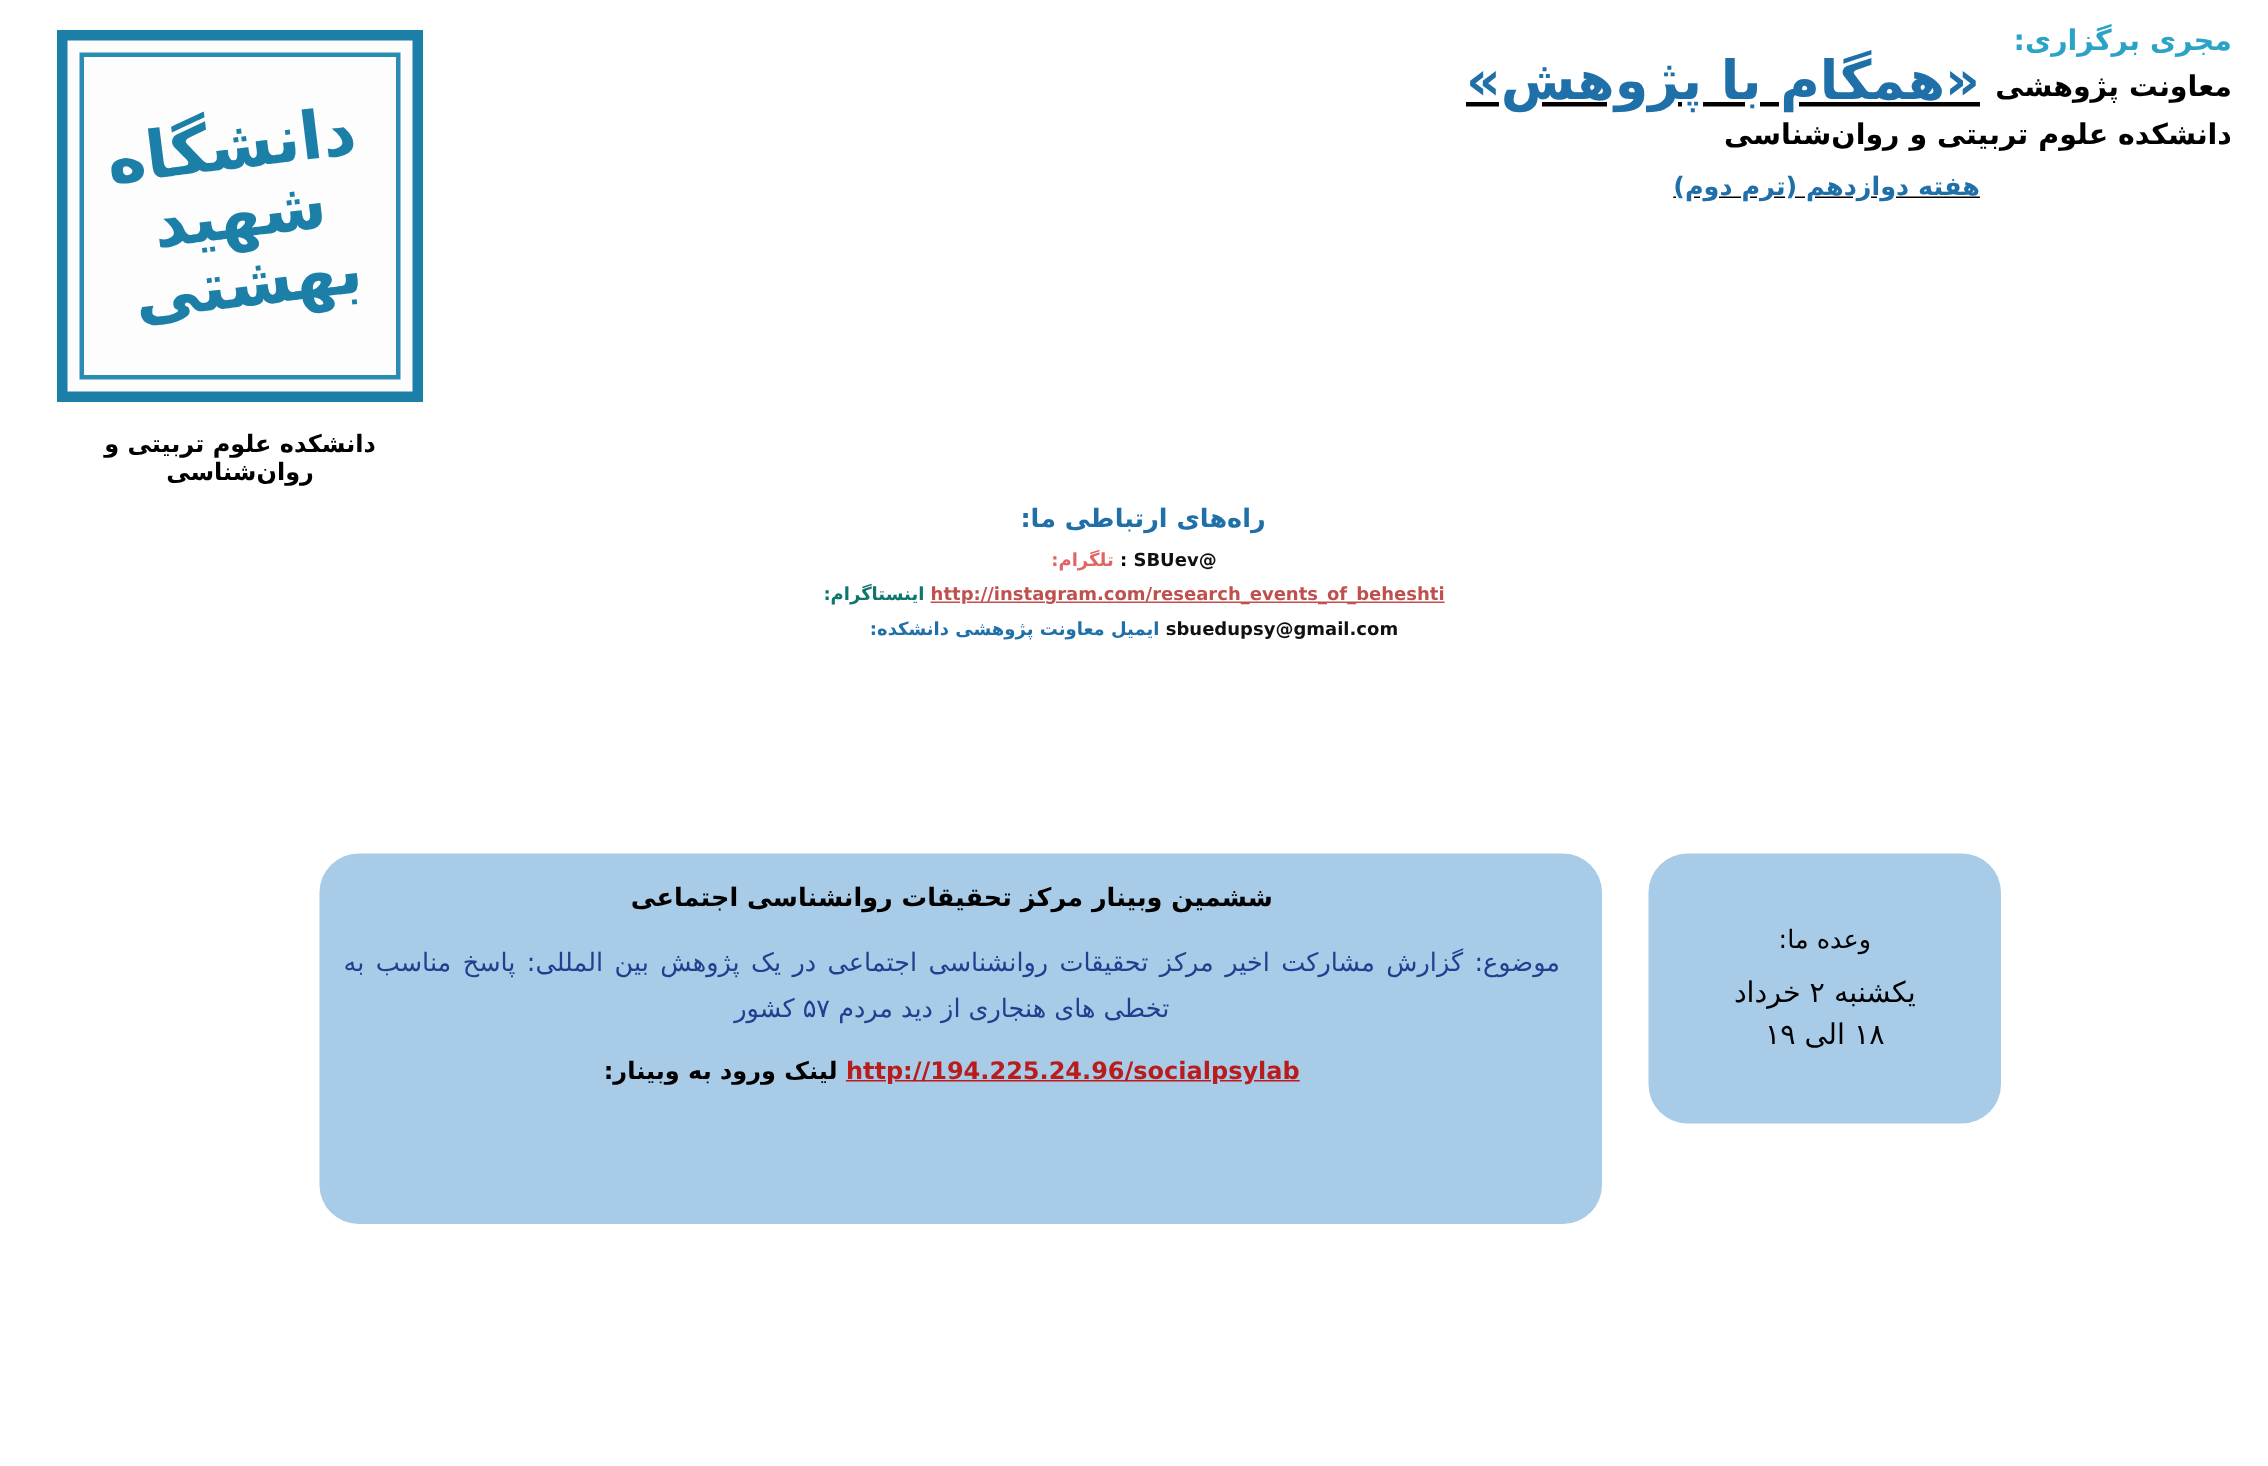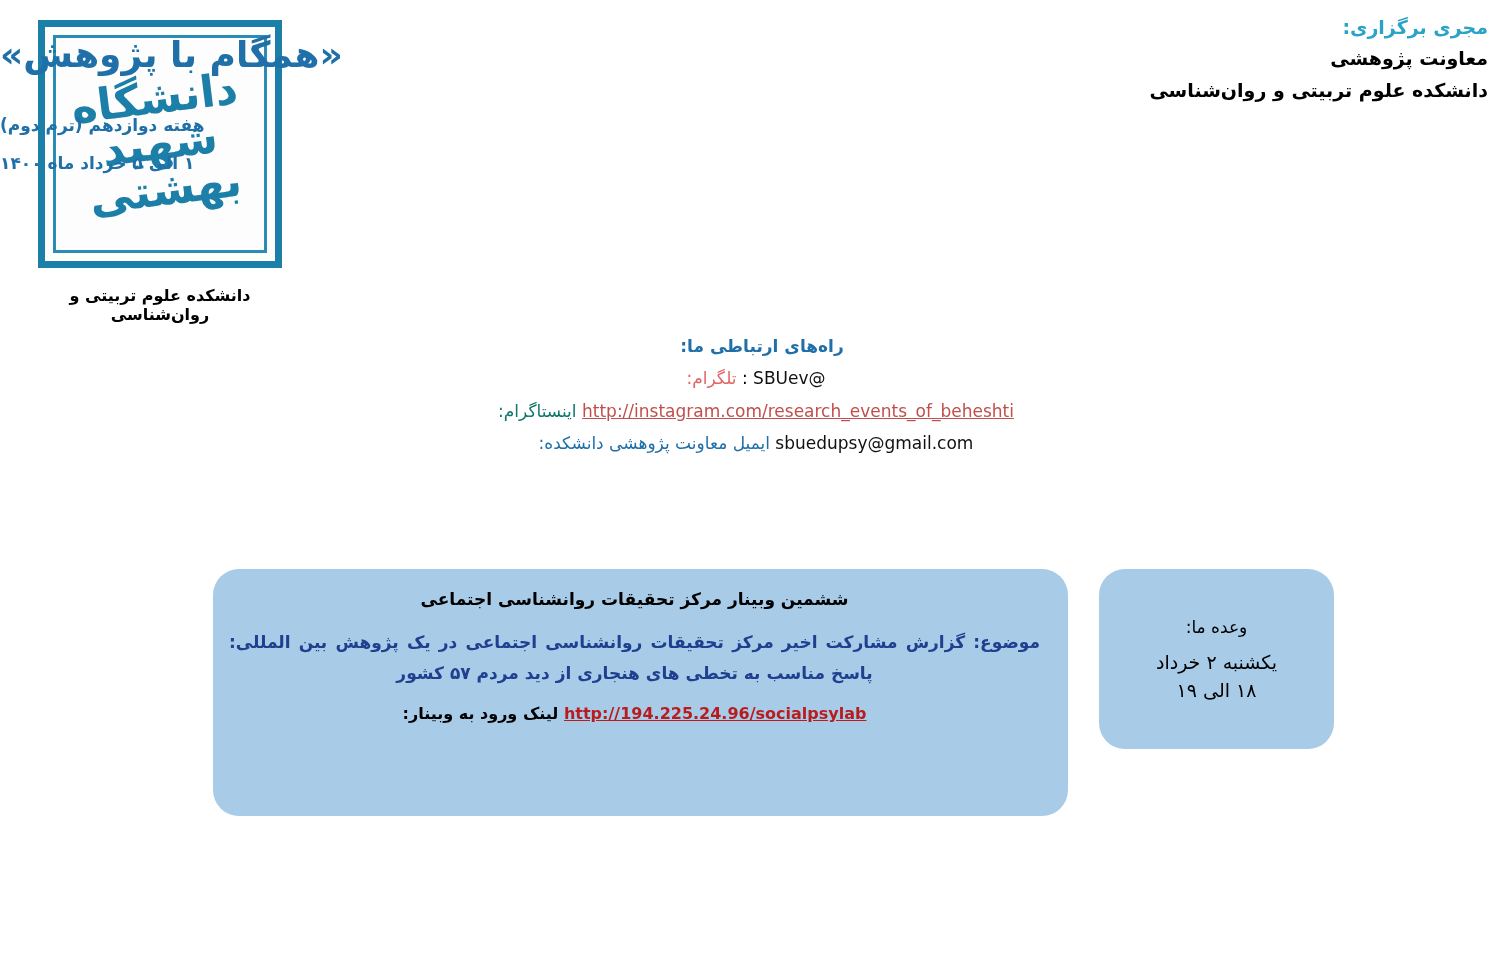--- a/index.html
+++ b/index.html
@@ -86,22 +86,23 @@
     color: #000;
     text-align: center;
   }
 
   
   .title-block {
     position: absolute;
     top: 34px;
     left: 0;
     width: 1320px;
-    text-align: left;
+    text-align: right;
     pointer-events: none;
+    text-decoration: underline;
   }
   .main-title {
     font-size: 36px;
     font-weight: bold;
     color: #1f6fa8;
     margin: 0;
   }
   .subtitle-1 {
     margin-top: 40px;
     font-size: 17px;
@@ -124,22 +125,22 @@
     text-align: center;
     line-height: 1.9;
   }
   .contact-title {
     font-size: 17px;
     font-weight: bold;
     color: #1f6fa8;
     padding-left: 12px;
   }
   .contact-row {
-    font-size: 17px;
-    font-weight: normal;
+    font-size: 12px;
+    font-weight: bold;
     direction: rtl;
     text-align: center;
   }
   .lbl-tel { color: #e06666; }
   .lbl-insta { color: #0f766e; }
   .lbl-mail { color: #1f6fa8; }
   .val-dark { color: #111; }
   .link {
     color: #c0504d;
     text-decoration: underline;
@@ -161,21 +162,21 @@
   }
   .session-title {
     font-size: 17px;
     font-weight: bold;
     color: #000;
     text-align: center;
     margin-bottom: 18px;
   }
   .session-topic {
     font-size: 17px;
-    font-weight: bold;
+    font-weight: normal;
     color: #1f3f8f;
     line-height: 1.85;
     text-align: justify;
     text-align-last: center;
     margin-bottom: 14px;
   }
   .session-speaker {
     font-size: 15px;
     color: #000;
     line-height: 1.85;
@@ -237,21 +238,20 @@
     <div class="logo-inner">
       <div class="logo-script">دانشگاه شهید بهشتی</div>
     </div>
   </div>
   <div class="logo-caption">دانشکده علوم تربیتی و روان‌شناسی</div>
 </div>
 
 <div class="title-block">
   <div class="main-title">«همگام با پژوهش»</div>
   <div class="subtitle-1">هفته دوازدهم (ترم دوم)</div>
-  <div class="subtitle-2">۱ الی ۵ خرداد ماه ۱۴۰۰</div>
 </div>
 
 <div class="contact-block">
   <div class="contact-title">راه‌های ارتباطی ما:</div>
 
   <div class="contact-row">
     <span class="val-dark">@SBUev</span>
     <span> :</span>
     <span class="lbl-tel">تلگرام:</span>
   </div>

